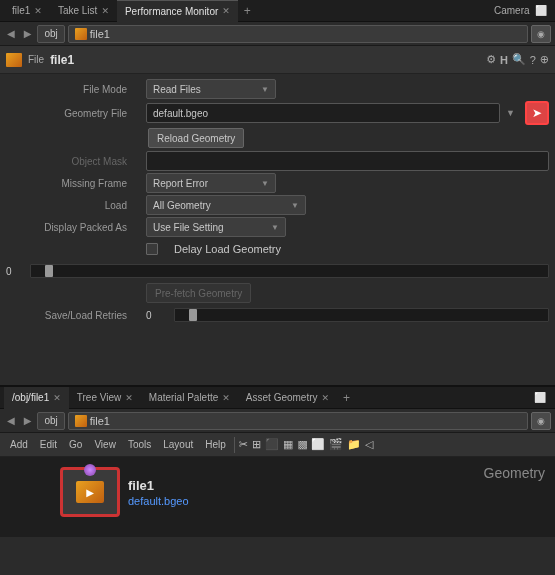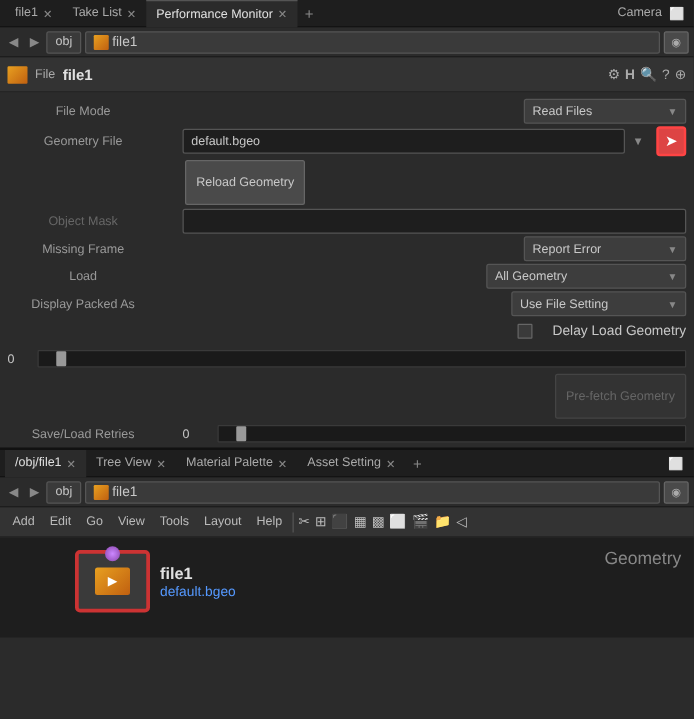--- a/index.html
+++ b/index.html
@@ -162,33 +162,32 @@
       background: #2b2b2b;
       padding: 4px 0;
     }
     .prop-row {
       display: flex;
       align-items: center;
       min-height: 22px;
       padding: 1px 6px;
     }
     .prop-label {
-      text-align: center;
+      text-align: right;
       color: #999;
       font-size: 10px;
       width: 140px;
       min-width: 140px;
       padding-right: 19px;
     }
     .prop-control {
       flex: 1;
       display: flex;
       align-items: center;
       gap: 4px;
-      justify-content: flex-end;
     }
     .dropdown {
       background: #3d3d3d;
       border: 1px solid #555;
       border-radius: 2px;
       color: #c8c8c8;
       font-size: 10px;
       padding: 2px 6px;
       height: 20px;
       display: flex;
@@ -212,21 +211,21 @@
       height: 20px;
       flex: 1;
     }
     .btn {
       background: #4a4a4a;
       border: 1px solid #666;
       border-radius: 2px;
       color: #c8c8c8;
       font-size: 10px;
       padding: 2px 8px;
-      height: 36px;
+      height: 20px;
       cursor: pointer;
       display: flex;
       align-items: center;
     }
     .jump-btn {
       background: #d44;
       border: 2px solid #ff4444;
       border-radius: 3px;
       width: 24px;
       height: 24px;
@@ -292,21 +291,21 @@
       top: 0;
       left: 14px;
     }
 
     
     .bottom-panel {
       position: absolute;
       bottom: 0;
       left: 0;
       right: 0;
-      height: 217px;
+      height: 190px;
       background: #2b2b2b;
       border-top: 2px solid #111;
     }
 
     .bottom-tabs {
       background: #1e1e1e;
       display: flex;
       align-items: center;
       height: 22px;
       padding: 0 4px;
@@ -601,21 +600,21 @@
     </div>
     <div class="bottom-tab">
       <span>Tree View</span>
       <span style="margin-left:4px;font-size:9px;color:#888;">✕</span>
     </div>
     <div class="bottom-tab">
       <span>Material Palette</span>
       <span style="margin-left:4px;font-size:9px;color:#888;">✕</span>
     </div>
     <div class="bottom-tab">
-      <span>Asset Setting</span>
+      <span>Asset Geometry</span>
       <span style="margin-left:4px;font-size:9px;color:#888;">✕</span>
     </div>
     <span style="color:#888;font-size:12px;padding:0 6px;cursor:pointer;">+</span>
     <span style="flex:1;"></span>
     <span style="color:#888;font-size:10px;padding:0 4px;">⬜</span>
   </div>
 
   <div class="bottom-nav">
     <span class="nav-arrow">◀</span>
     <span class="nav-arrow">▶</span>

